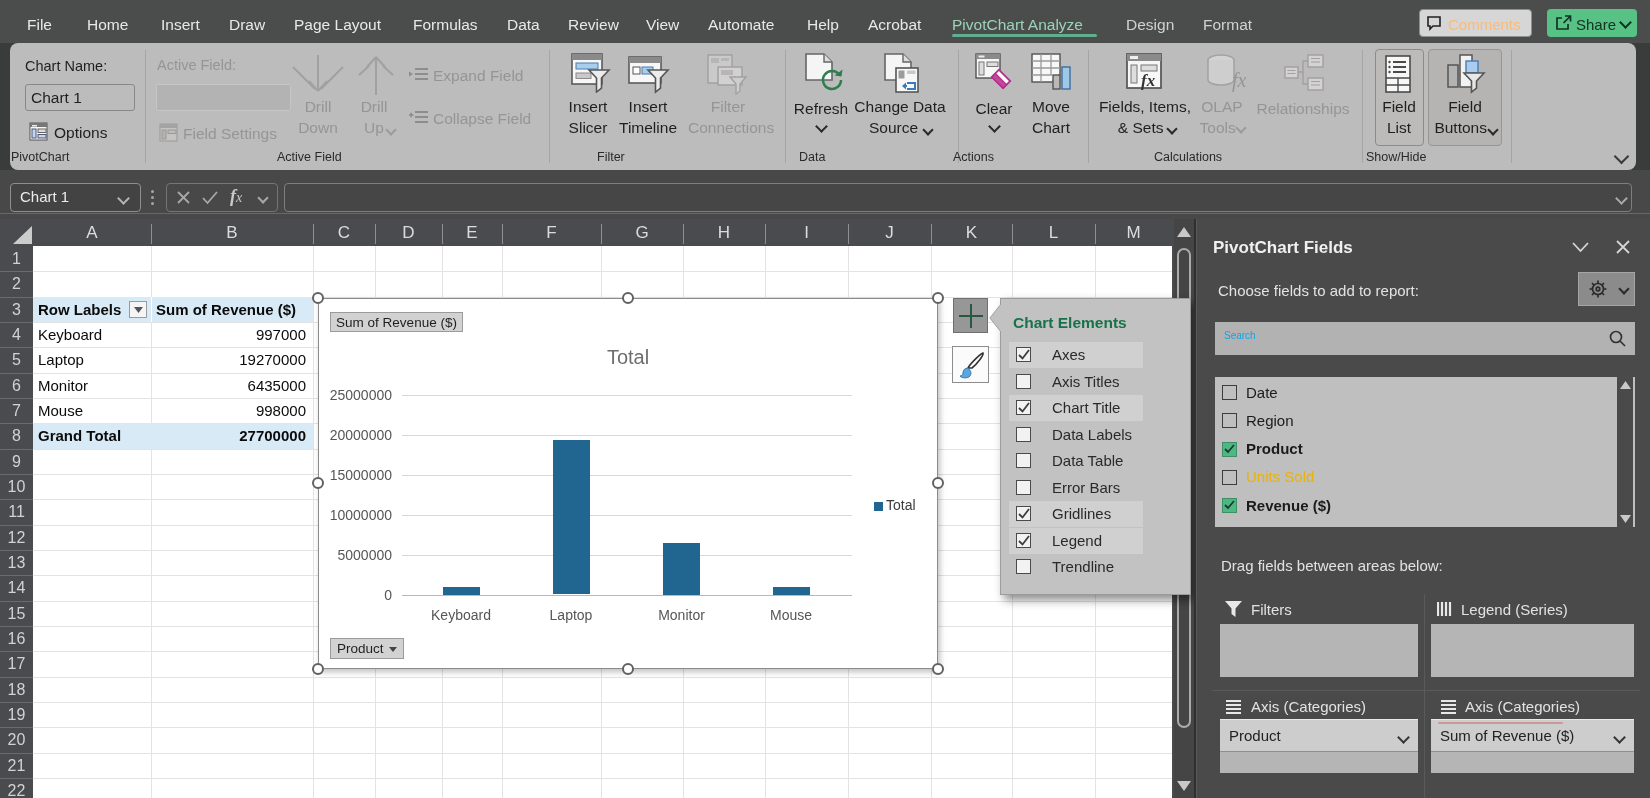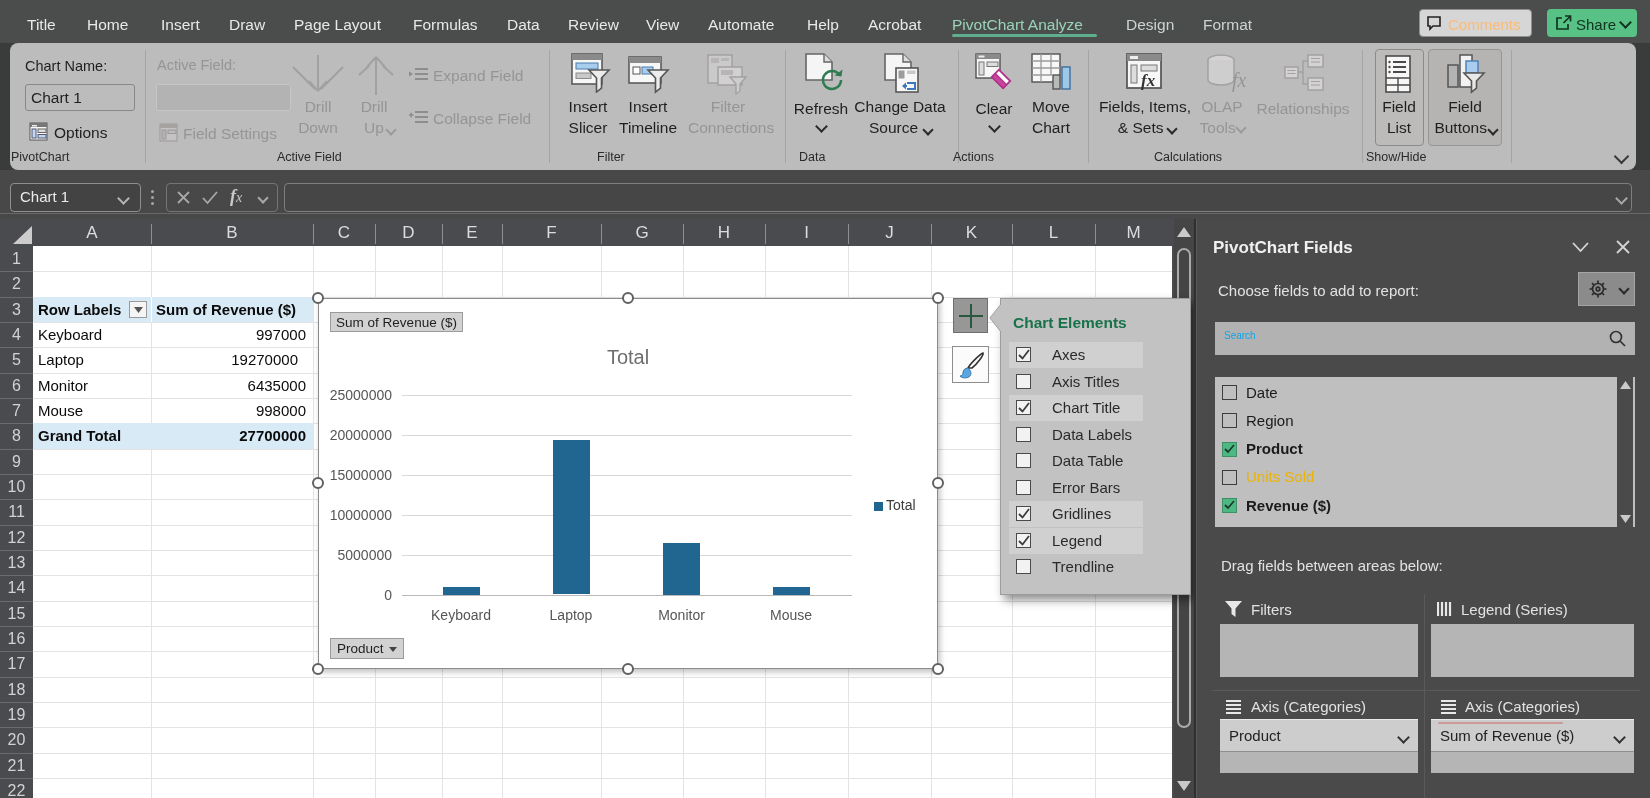--- a/index.html
+++ b/index.html
@@ -17,21 +17,21 @@
 .cell{position:absolute;font-size:15px;color:#0b0b0b;white-space:nowrap;}
 .handle{position:absolute;width:12px;height:12px;border-radius:50%;background:#fff;border:2px solid #616161;box-sizing:border-box;}
 .cetxt{position:absolute;font-size:15px;color:#2a2a2a;white-space:nowrap;}
 .cb{position:absolute;width:15px;height:15px;border:1.6px solid #4a4a4a;background:#f2f2f2;box-sizing:border-box;}
 .chev{position:absolute;border-right:2px solid #4b4b4b;border-bottom:2px solid #4b4b4b;transform:rotate(45deg);}
 .ptxt{position:absolute;font-size:15px;color:#e2e2e2;white-space:nowrap;}
 </style></head><body>
 <div id="page">
 
 <div class="a" style="left:0;top:0;width:1650px;height:43px;background:#4a4d4c"></div>
-<div class="tab" style="left:27px">Title</div>
+<div class="tab" style="left:27px">File</div>
 <div class="tab" style="left:87px">Home</div>
 <div class="tab" style="left:161px">Insert</div>
 <div class="tab" style="left:229px">Draw</div>
 <div class="tab" style="left:294px">Page Layout</div>
 <div class="tab" style="left:413px">Formulas</div>
 <div class="tab" style="left:507px">Data</div>
 <div class="tab" style="left:568px">Review</div>
 <div class="tab" style="left:646px">View</div>
 <div class="tab" style="left:708px">Automate</div>
 <div class="tab" style="left:807px">Help</div>
@@ -357,21 +357,21 @@
 <div class="a" style="left:151px;top:296.7px;width:1px;height:25.3px;background:#ffffff"></div>
 <div class="cell" style="left:38px;top:300.7px;font-weight:bold">Row Labels</div>
 <div class="a" style="left:129px;top:300.7px;width:18px;height:17px;background:#f5f5f5;border:1px solid #9a9a9a;box-sizing:border-box"></div>
 <svg class="a" style="left:134px;top:306.7px" width="9" height="6" viewBox="0 0 9 6">
       <path d="M0 0 h9 l-4.5 6 z" fill="#555"></path>
     </svg>
 <div class="cell" style="left:156px;top:300.7px;font-weight:bold">Sum of Revenue ($)</div>
 <div class="cell" style="left:38px;top:326.0px">Keyboard</div>
 <div class="cell" style="left:156px;top:326.0px;width:150px;text-align:right">997000</div>
 <div class="cell" style="left:38px;top:351.3px">Laptop</div>
-<div class="cell" style="left:148px;top:351.3px;width:150px;text-align:right">19270000</div>
+<div class="cell" style="left:156px;top:351.3px;width:150px;text-align:right">19270000</div>
 <div class="cell" style="left:38px;top:376.6px">Monitor</div>
 <div class="cell" style="left:156px;top:376.6px;width:150px;text-align:right">6435000</div>
 <div class="cell" style="left:38px;top:402.0px">Mouse</div>
 <div class="cell" style="left:156px;top:402.0px;width:150px;text-align:right">998000</div>
 <div class="cell" style="left:38px;top:427.3px;font-weight:bold">Grand Total</div>
 <div class="cell" style="left:156px;top:427.3px;width:150px;text-align:right;font-weight:bold">27700000</div>
 <div class="a" style="left:318px;top:298px;width:620px;height:371px;background:#fff;border:1px solid #8b8b8b;box-sizing:border-box;box-shadow:2px 3px 6px rgba(0,0,0,0.25)"></div>
 <div class="a" style="left:330px;top:312px;width:133px;height:20px;background:#d2d2d2;border:1px solid #9b9b9b;box-sizing:border-box;font-size:13.5px;color:#1f1f1f;text-align:center;line-height:19px">Sum of Revenue ($)</div>
 <div class="a" style="left:528px;top:346px;width:200px;text-align:center;font-size:20px;color:#6e6e6e">Total</div>
 <div class="a" style="left:402px;top:394.5px;width:450px;height:1px;background:#d8d8d8"></div>

